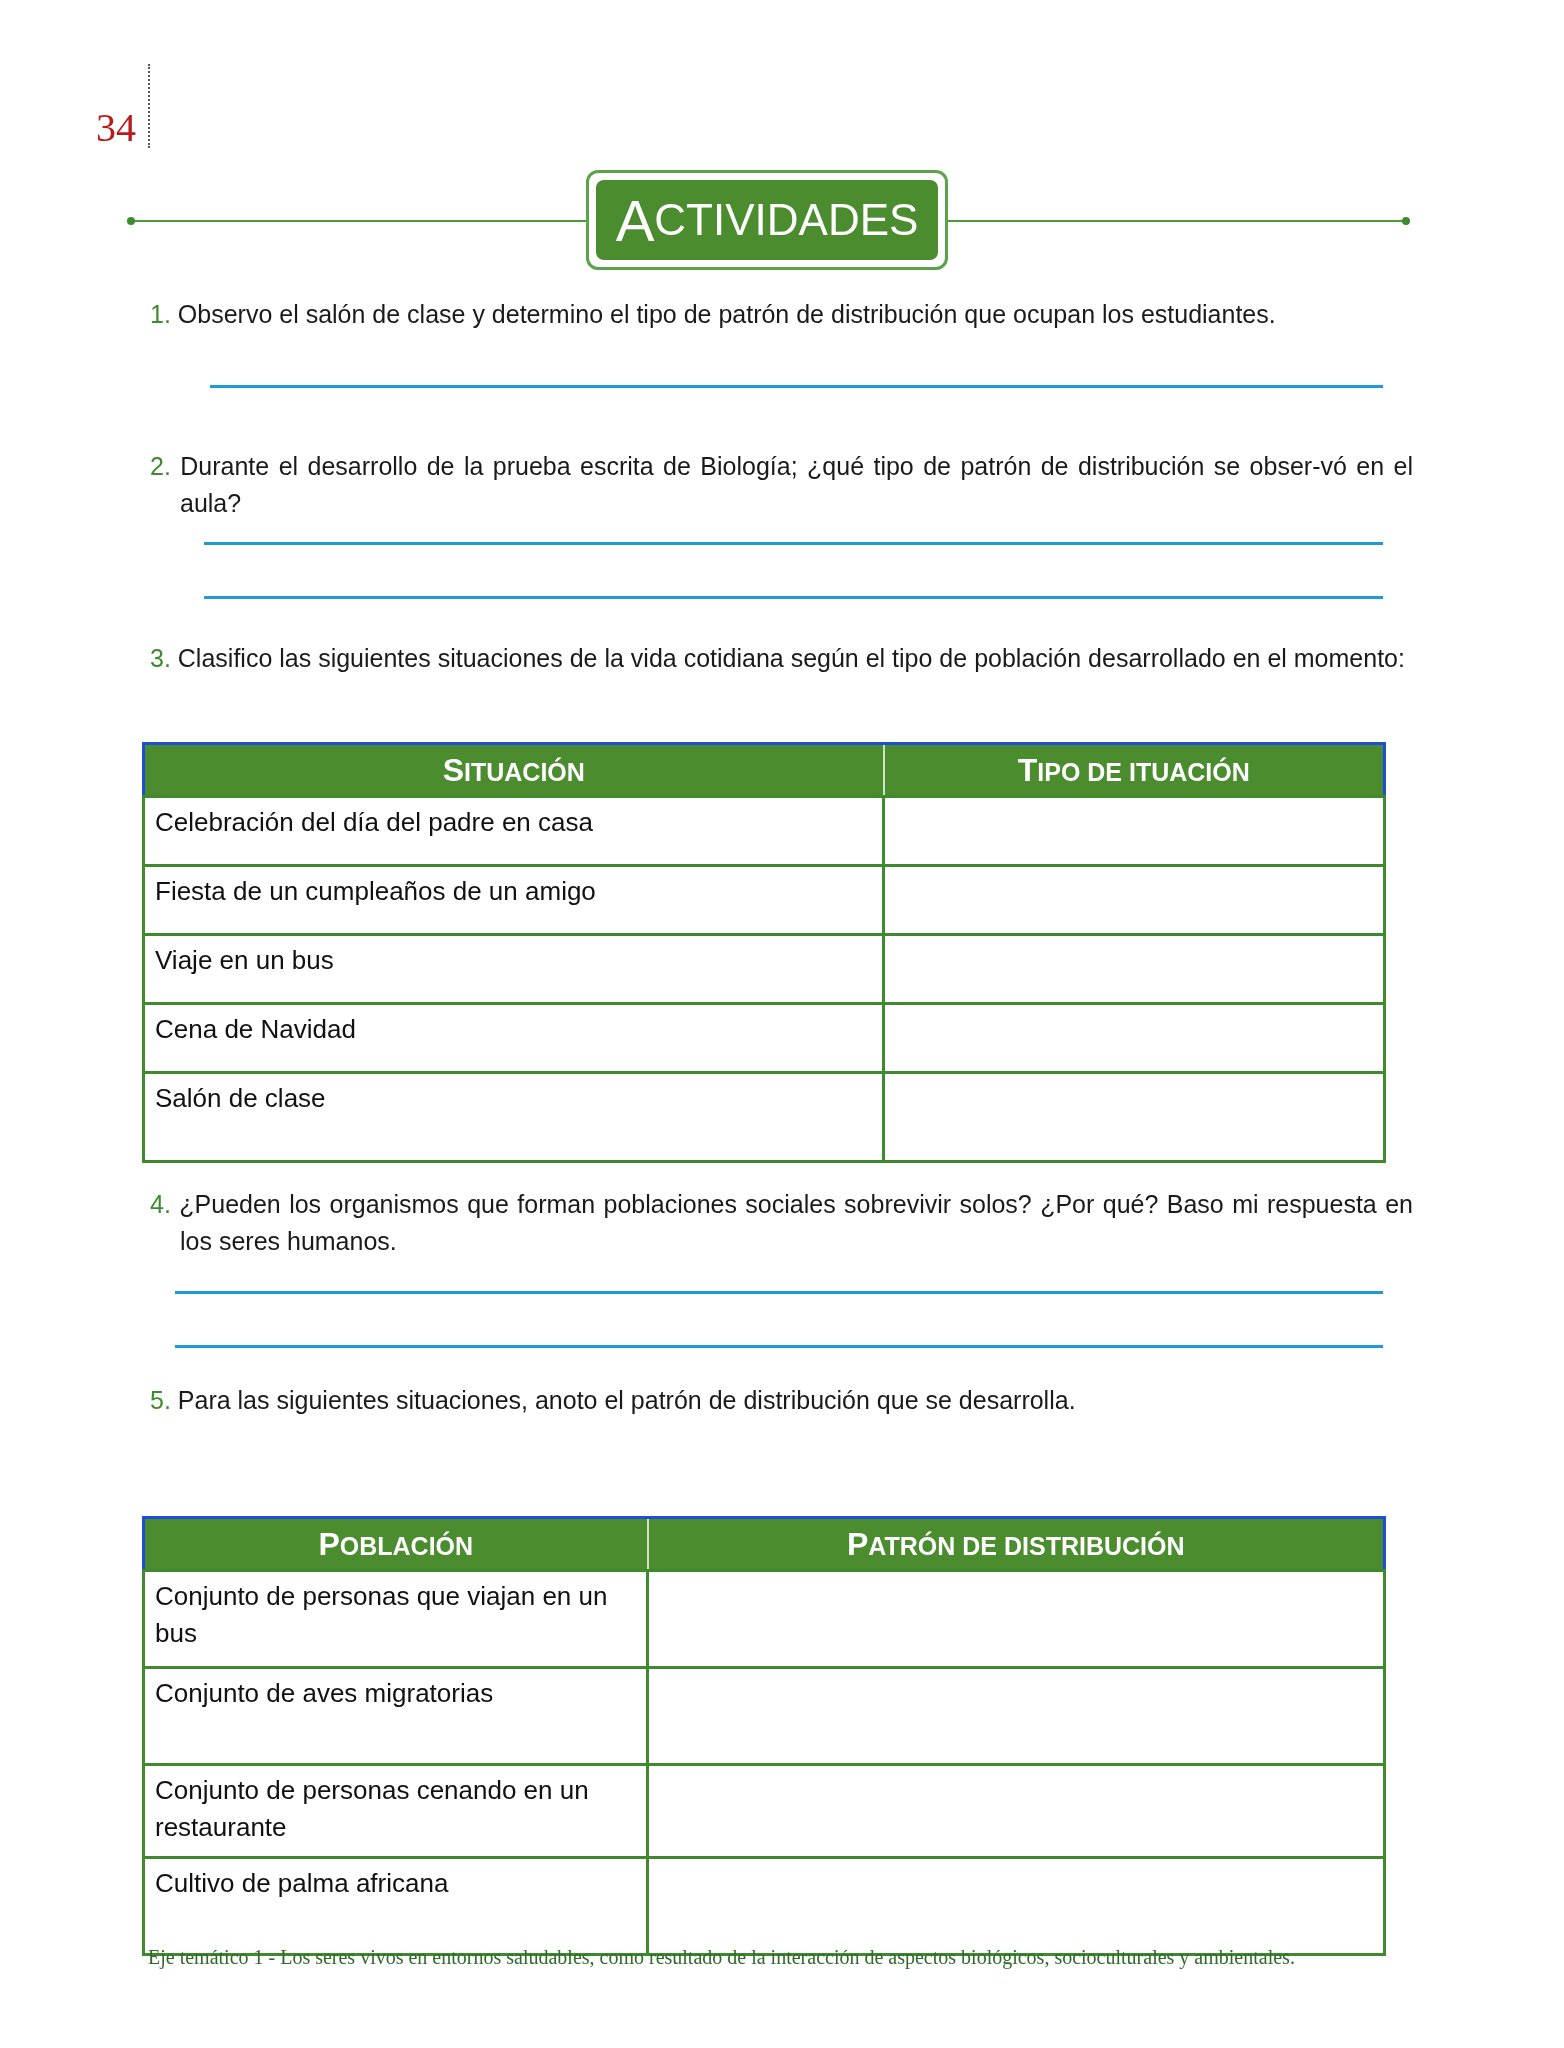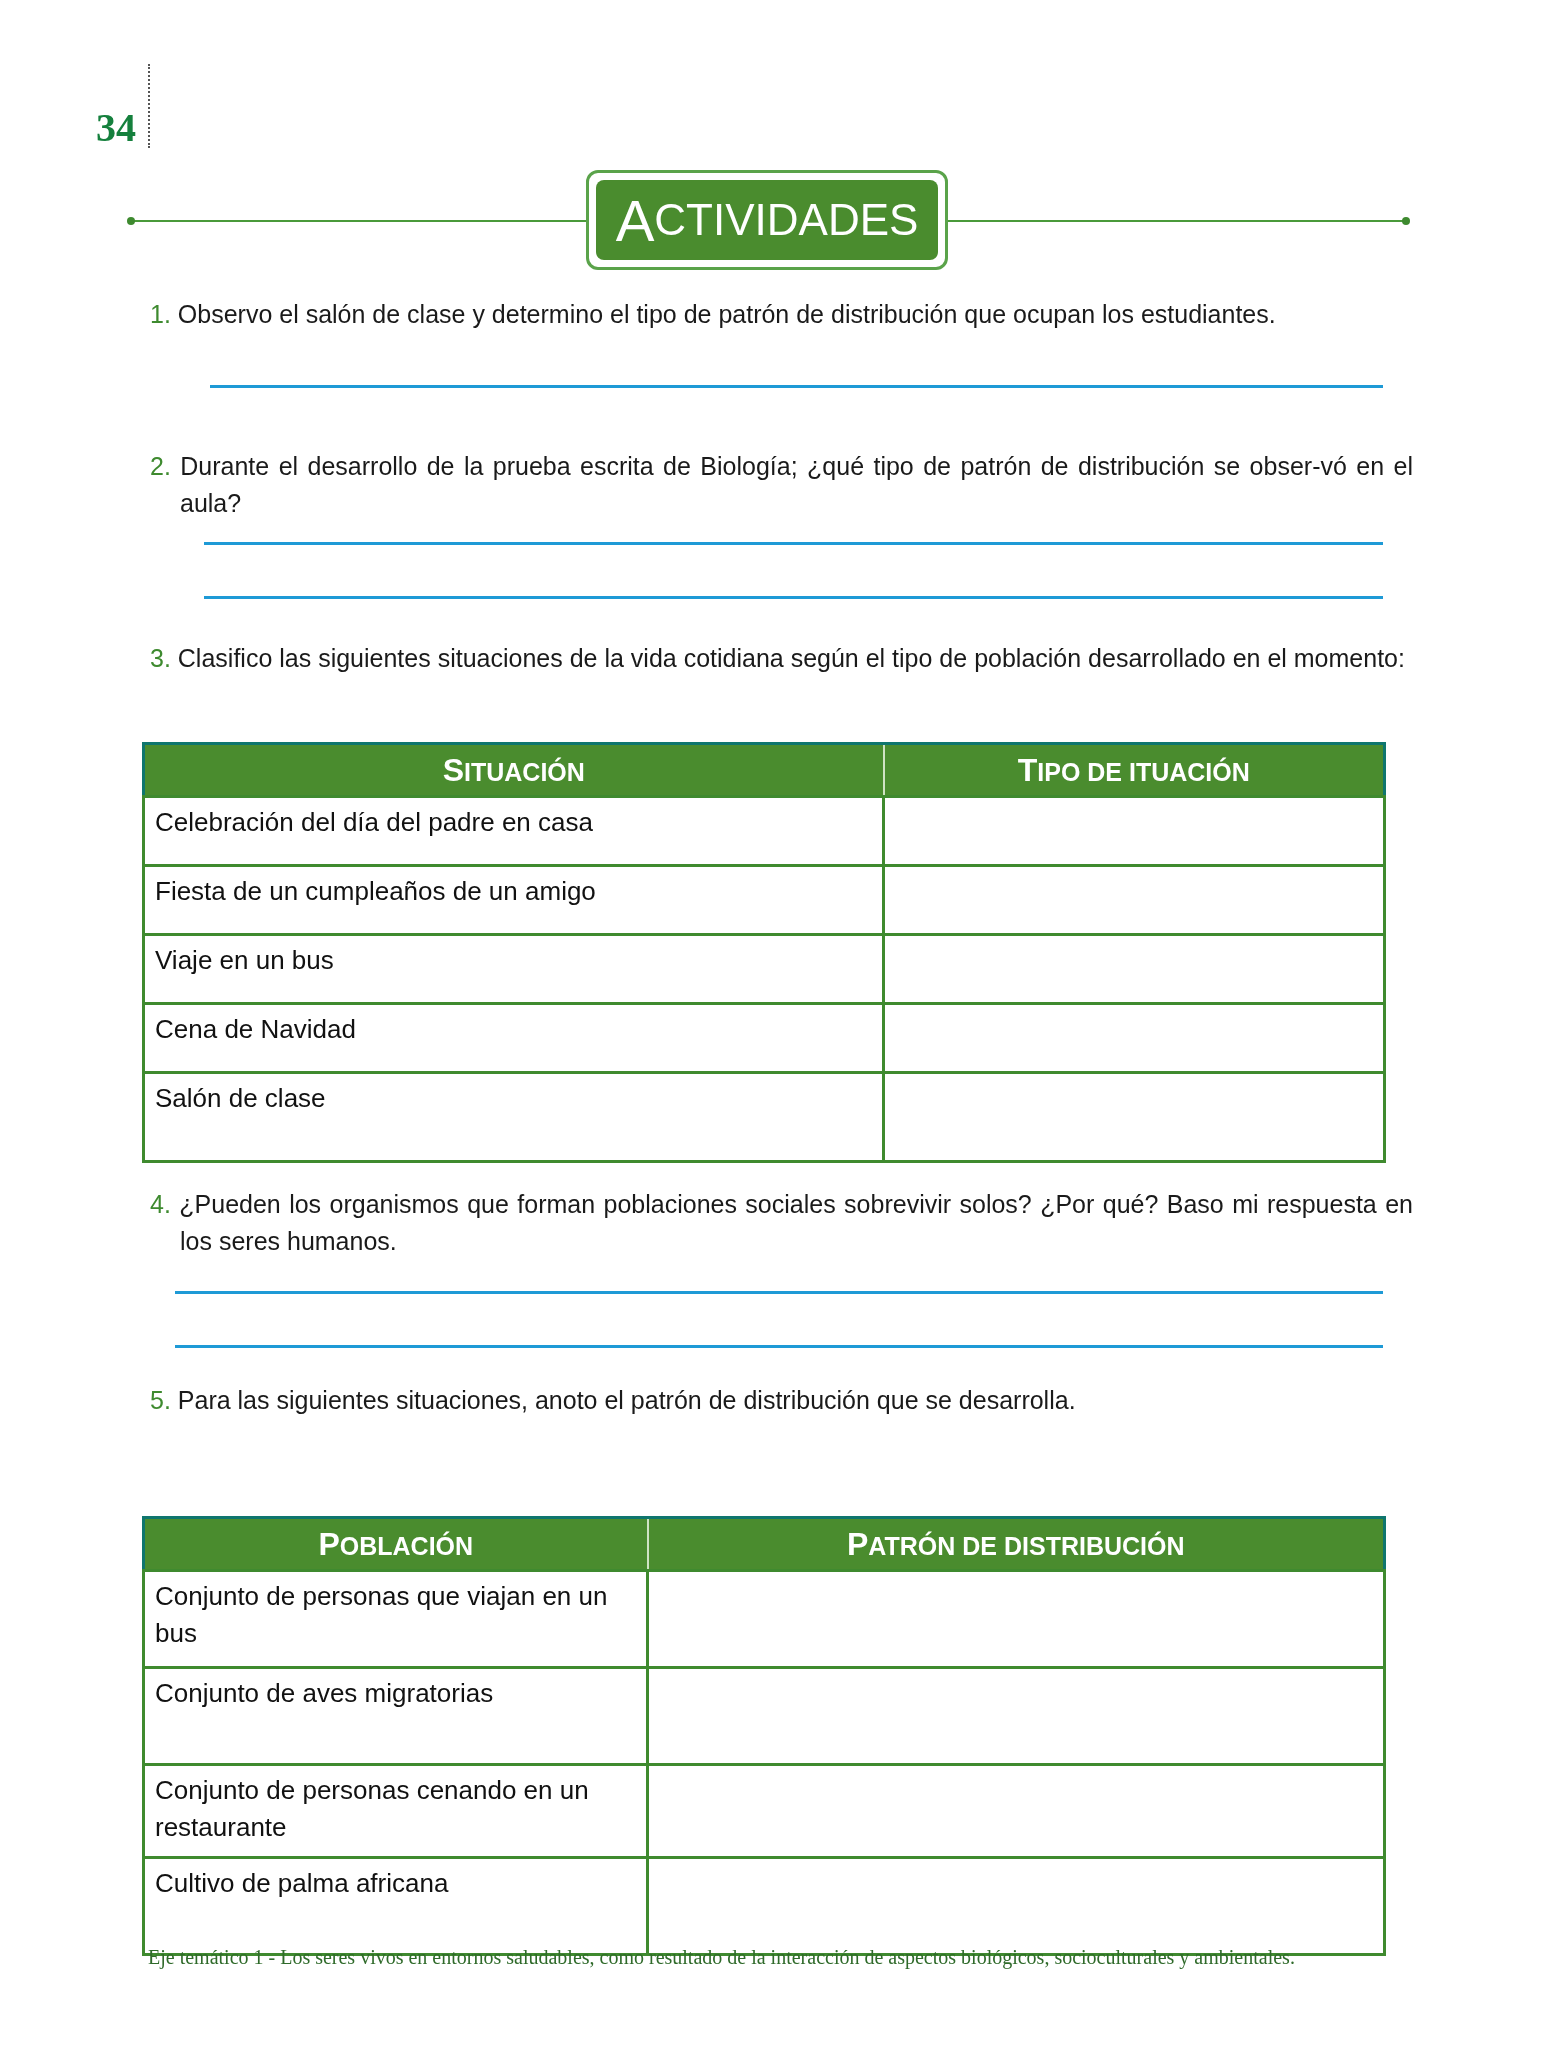--- a/index.html
+++ b/index.html
@@ -1,20 +1,20 @@
 <!DOCTYPE html>
 <html><head>
 <meta charset="utf-8">
 <style>
   html, body { margin:0; padding:0; background:#ffffff; }
   body { width:1564px; height:2048px; position:relative; overflow:hidden;
          font-family:"Liberation Sans", sans-serif; color:#1a1a1a; }
   .abs { position:absolute; }
-  .page-num { left:96px; top:104px; font-family:"Liberation Serif", serif; font-weight:bold;
-              font-size:40px; color:#15803d; }
+  .page-num { left:96px; top:104px; font-family:"Liberation Serif", serif; font-weight:normal;
+              font-size:40px; color:#b91c1c; }
   .dotted { left:148px; top:64px; width:0; height:84px; border-left:2px dotted #555; }
   .rule { left:131px; top:220px; width:1276px; height:2px; background:#4a9a3a; }
   .dot { width:8px; height:8px; border-radius:50%; background:#3e8a2f; top:217px; }
   .badge-outer { left:586px; top:170px; width:362px; height:100px; border:3px solid #5aa34a;
                  border-radius:12px; background:#fff; box-sizing:border-box; }
   .badge-inner { left:596px; top:180px; width:342px; height:80px; background:#4a8c2e;
                  border-radius:8px; color:#fff; display:flex; align-items:center; justify-content:center;
                  font-size:48px; letter-spacing:0px; }
   .badge-inner .big { font-size:58px; }
   .badge-inner .small { font-size:44px; }
@@ -22,21 +22,21 @@
   .q .num { color:#3e8a2f; }
   .indent { padding-left:30px; text-indent:-30px; }
   .ans-line { height:3px; background:#1e9ad6; }
   table.tbl { position:absolute; border-collapse:collapse; left:142px; width:1244px; }
   table.tbl th { background:#4a8c2e; color:#fff; font-weight:bold; height:50px; padding:0;
                  border-left:2px solid #cfe3c4; font-size:32px; text-align:center; }
   table.tbl th:first-child { border-left:none; }
   table.tbl th .sm { font-size:25px; }
   table.tbl td { border:3px solid #3f8a2f; vertical-align:top; padding:6px 10px; font-size:26px;
                  line-height:37px; color:#111; }
-  table.tbl { border:3px solid #0f766e; }
+  table.tbl { border:3px solid #1d4ed8; }
   .footer { left:148px; top:1946px; font-family:"Liberation Serif", serif; 
             font-size:20px; color:#2f6a2a; }
 </style>
 </head>
 <body>
 
 <div class="abs page-num">34</div>
 <div class="abs dotted"></div>
 <div class="abs rule"></div>
 <div class="abs dot" style="left:127px"></div>

